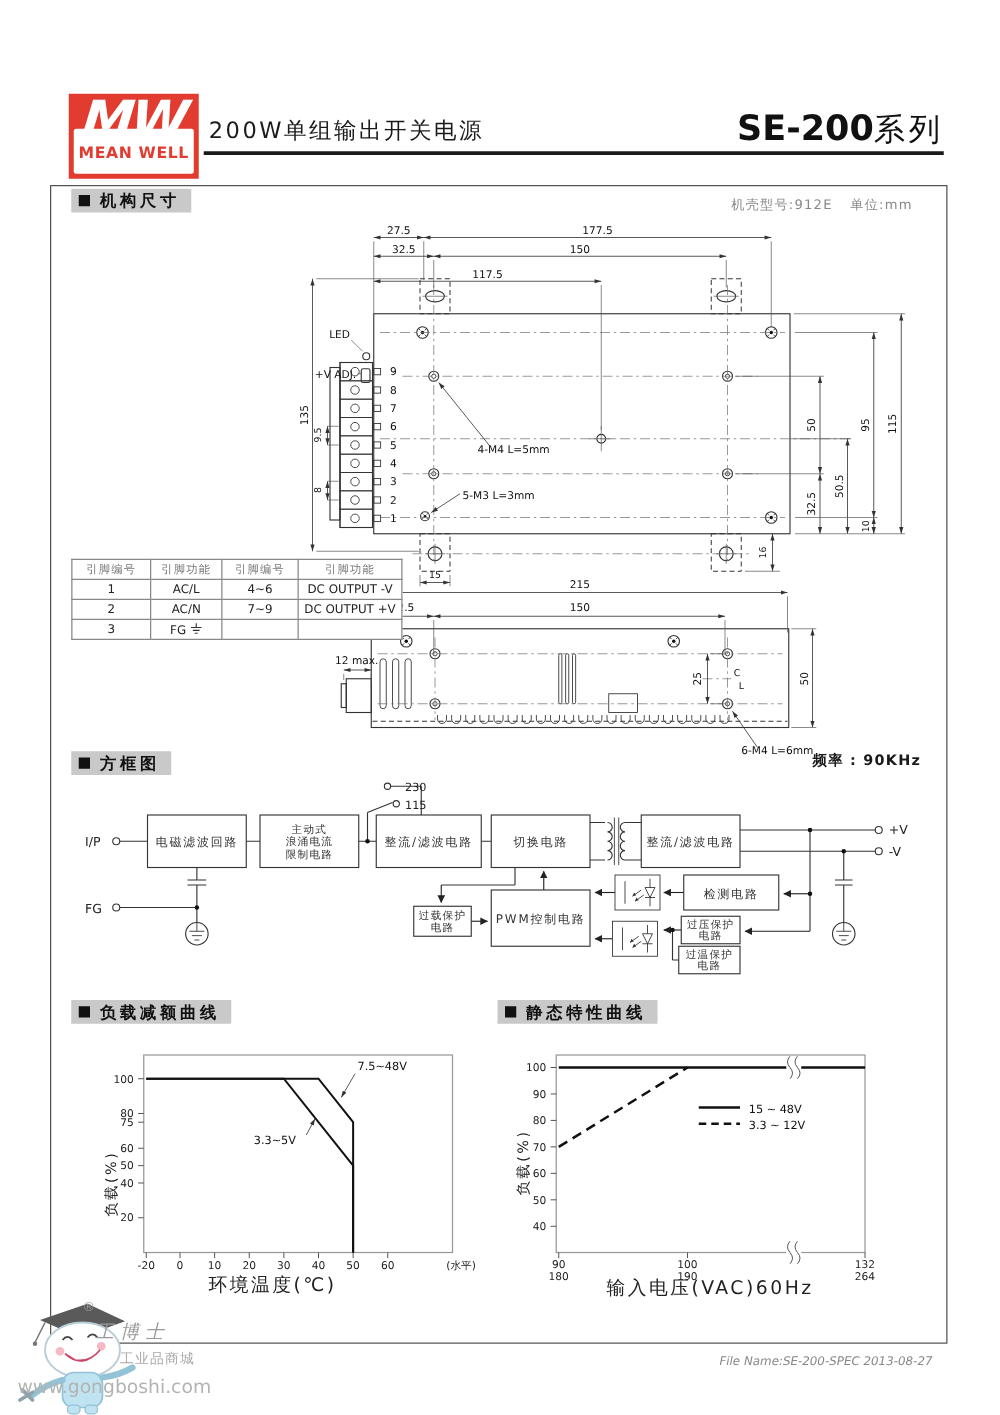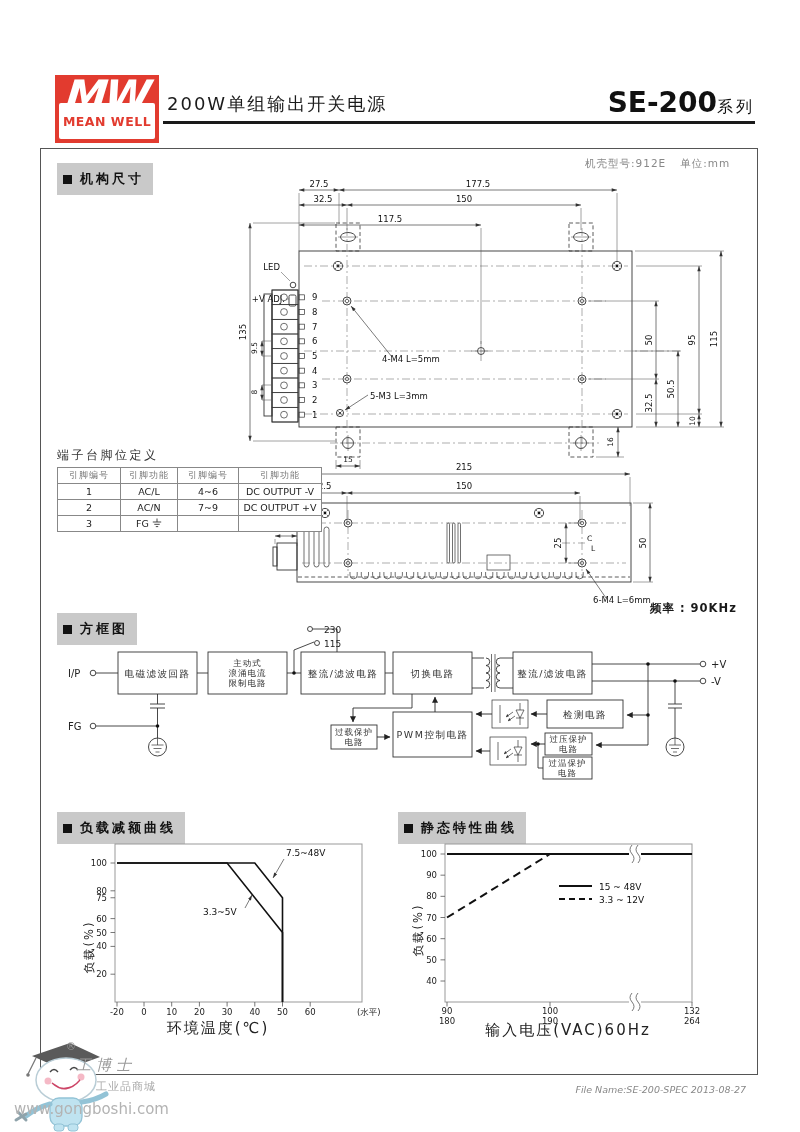--- a/index.html
+++ b/index.html
@@ -10,25 +10,25 @@
   .logo{left:55px;top:75px;width:104px;height:68px;background:#e23b2f;}
   .logo-mw{position:absolute;top:-4px;left:0;right:0;text-align:center;color:#fff;font-size:42px;
            font-weight:bold;font-style:italic;letter-spacing:-3px;transform:skewX(-6deg);}
   .logo-band{position:absolute;left:4px;right:4px;bottom:4px;height:36px;background:#fff;border-radius:2px;
              display:flex;align-items:center;justify-content:center;}
   .logo-brand{color:#e23b2f;font-weight:bold;font-size:12.5px;letter-spacing:.5px;}
   .title{left:167px;top:92px;font-size:18px;color:#1b1b1b;letter-spacing:2px;white-space:nowrap;}
   .rule{left:163px;top:121px;width:592px;height:3px;background:#1a1a1a;}
   .series{left:520px;top:86px;width:235px;text-align:right;white-space:nowrap;color:#111;}
   .series b{font-size:28px;font-weight:bold;letter-spacing:0;}
-  .series span{font-size:16px;letter-spacing:3px;margin-top:30px;}
+  .series span{font-size:25px;letter-spacing:3px;margin-top:30px;}
   
   .frame{left:40px;top:148px;width:716px;height:925px;border:1px solid #555;}
-  .secbar{height:32px;background:#c9c9c9;display:inline-flex;align-items:center;padding:0 9px 0 6px;
-          font-size:13px;letter-spacing:3px;color:#111;font-weight:600;white-space:nowrap;margin-top:12px;}
+  .secbar{height:19px;background:#c9c9c9;display:inline-flex;align-items:center;padding:0 9px 0 6px;
+          font-size:13px;letter-spacing:3px;color:#111;font-weight:600;white-space:nowrap;}
   .sq{width:9px;height:9px;background:#111;margin-right:8px;flex:none;}
   .casenote{left:585px;top:157px;font-size:10.5px;color:#888;letter-spacing:1px;white-space:nowrap;}
   .casenote span{margin-left:14px;}
   
   .pintable{left:57px;top:447px;background:#fff;z-index:5;}
   .pintable .tt{font-size:12px;letter-spacing:2.5px;color:#333;margin-bottom:3px;}
   table.pt{border-collapse:collapse;}
   table.pt th,table.pt td{border:1px solid #888;text-align:center;height:15px;padding:0 3px;}
   table.pt th{font-size:9px;color:#777;font-weight:normal;letter-spacing:1px;}
   table.pt td{font-size:9.5px;color:#222;}
@@ -330,21 +330,20 @@
       <text class="d" x="521" y="395" text-anchor="middle" transform="rotate(-90 521 395)">25</text>
       <text class="d" x="606" y="395" text-anchor="middle" transform="rotate(-90 606 395)">50</text>
       <text class="d7" x="547" y="393">C</text>
       <text class="d7" x="551" y="403">L</text>
       <text class="d" x="553" y="455">6-M4 L=6mm</text>
       <text class="freq" x="610" y="464">频率 : 90KHz</text>
     </g>
   </svg>
 
   <div class="abs pintable">
-    <div class="tt">端子台脚位定义</div>
     <table class="pt">
       <tbody>
           <tr>
         <th class="c1">引脚编号</th>
         <th class="c2">引脚功能</th>
         <th class="c3">引脚编号</th>
         <th class="c4">引脚功能</th>
       </tr>
       <tr>
         <td>1</td>

